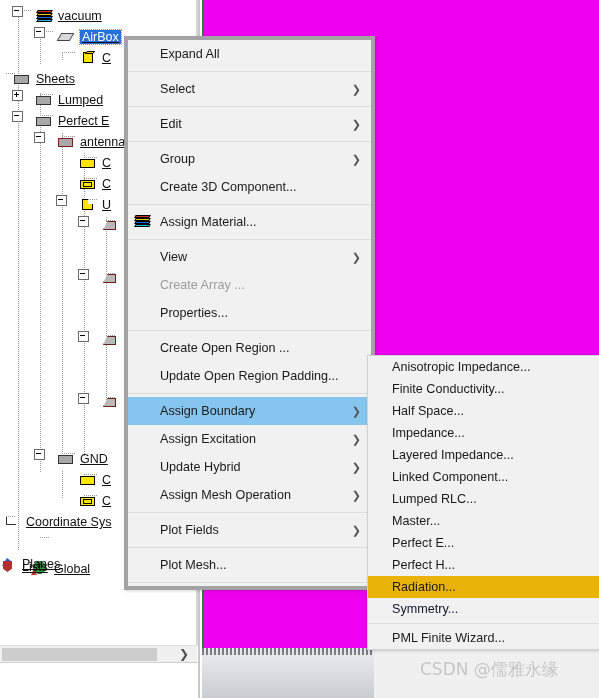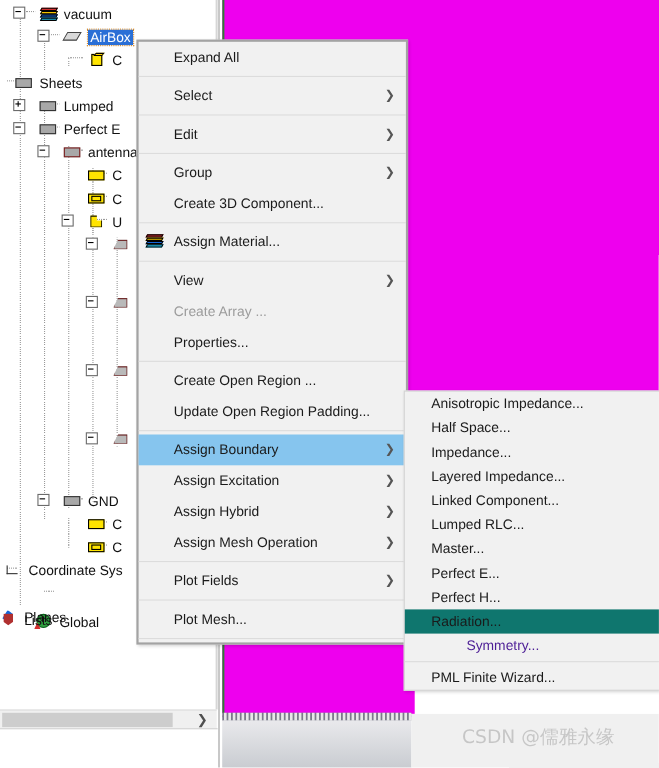--- a/index.html
+++ b/index.html
@@ -22,21 +22,21 @@
      background-image:repeating-linear-gradient(90deg,#7a7a8a 0 2px,#e8e8e8 2px 4px),
                       repeating-linear-gradient(0deg,#7a7a8a 0 2px,#e8e8e8 2px 4px);
      background-size:4px 4px;}
   .status-strip{position:absolute;left:4px;top:655px;width:172px;height:43px;
      background:linear-gradient(#e9e9ec,#c9ccd1);}
   .vp-right-pane{position:absolute;left:176px;top:649px;width:225px;height:49px;background:#f0f0f0;}
 
   
   .tree{position:absolute;left:0;top:0;width:198px;height:698px;background:#ffffff;overflow:hidden;
         font-size:12.5px;color:#111;}
-  .row{position:absolute;left:0;height:21px;display:flex;align-items:center;white-space:nowrap;}
+  .row{position:absolute;left:0;height:21px;display:flex;align-items:flex-end;white-space:nowrap;text-decoration:underline;}
   .guides{position:absolute;left:0;top:0;width:198px;height:640px;pointer-events:none;}
   .vline{position:absolute;width:1px;
      background-image:repeating-linear-gradient(0deg,#9a9a9a 0 1px,transparent 1px 2px);}
   .hline{position:absolute;height:1px;
      background-image:repeating-linear-gradient(90deg,#9a9a9a 0 1px,transparent 1px 2px);}
   .pm{position:absolute;width:9px;height:9px;border:1px solid #6b6b6b;background:#fff;}
   .pm::before{content:"";position:absolute;left:1px;top:3px;width:5px;height:1px;background:#000;}
   .pm.plus::after{content:"";position:absolute;left:3px;top:1px;width:1px;height:5px;background:#000;}
 
   .lbl{margin-left:5px;}
@@ -81,40 +81,40 @@
 
   
   .hscroll{position:absolute;left:0;top:645px;width:197px;height:17px;background:#f0f0f0;border-top:1px solid #dcdcdc;}
   .hscroll .thumb{position:absolute;left:2px;top:2px;width:155px;height:13px;background:#cdcdcd;}
   .hscroll .arrow{position:absolute;right:8px;top:1px;font-size:12px;color:#505050;font-weight:bold;}
   .tree-bottom{position:absolute;left:0;top:662px;width:198px;height:36px;background:#ffffff;}
   .tree-divider{position:absolute;left:0;top:662px;width:198px;height:1px;background:#cfcfcf;}
   .tree-edge{position:absolute;left:196px;top:0;width:2px;height:645px;background:#d6d6d6;}
 
   
-  .menu{position:absolute;left:124px;top:36px;width:243px;background:#f1f1f1;border:2px solid #a3a3a3;
+  .menu{position:absolute;left:124px;top:36px;width:243px;background:#f1f1f1;border:4px solid #a3a3a3;
         box-shadow:1px 1px 3px rgba(0,0,0,.18);font-size:12.6px;color:#1a1a1a;}
   .mi{position:relative;height:28px;line-height:28px;padding-left:32px;white-space:nowrap;}
   .mi.hl{background:#86c5ee;}
   .mi.dis{color:#9c9c9c;}
   .mi .arr{position:absolute;right:10px;top:0;line-height:28px;font-size:11px;color:#555;}
   .sep{height:1px;background:#dcdcdc;margin:3px 0;}
   .mi .mic{position:absolute;left:6px;top:7px;width:17px;height:14px;}
   .mi .mic i{position:absolute;left:1px;width:15px;height:3px;border:1px solid #000;box-sizing:border-box;transform:skewX(-28deg);}
   .mi .mic i:nth-child(1){top:0px;background:#d32f2f;}
   .mi .mic i:nth-child(2){top:3px;background:#f2c200;}
   .mi .mic i:nth-child(3){top:6px;background:#1565d8;}
   .mi .mic i:nth-child(4){top:9px;background:#22b8e0;}
 
   
   .submenu{position:absolute;left:367px;top:355px;width:232px;background:#f1f1f1;border:1px solid #d3d3d3;
            box-shadow:1px 1px 3px rgba(0,0,0,.18);font-size:12.6px;color:#1a1a1a;}
   .sbi{position:relative;height:22px;line-height:22px;padding-left:24px;white-space:nowrap;}
-  .sbi.hl{background:#0f766e;}
-  .sbi.dis{color:#4c1d95;margin-left:32px;}
+  .sbi.hl{background:#eab308;}
+  .sbi.dis{color:#0f172a;}
   .sub-sep{height:1px;background:#dcdcdc;margin:3px 0;}
 
   .watermark{position:absolute;left:420px;top:658px;font-size:17px;color:#b9b9b9;opacity:.75;
      font-family:"DejaVu Sans",sans-serif;white-space:nowrap;pointer-events:none;}
 </style>
 </head>
 <body>
 
 <div id="root">
 
@@ -386,21 +386,21 @@
     <div class="sep"></div>
     <div class="mi hl">
       <span>Assign Boundary</span>
       <span class="arr">❯</span>
     </div>
     <div class="mi">
       <span>Assign Excitation</span>
       <span class="arr">❯</span>
     </div>
     <div class="mi">
-      <span>Assign Hybrid</span>
+      <span>Update Hybrid</span>
       <span class="arr">❯</span>
     </div>
     <div class="mi">
       <span>Assign Mesh Operation</span>
       <span class="arr">❯</span>
     </div>
     <div class="sep"></div>
     <div class="mi">
       <span>Plot Fields</span>
       <span class="arr">❯</span>
@@ -408,20 +408,23 @@
     <div class="sep"></div>
     <div class="mi">
       <span>Plot Mesh...</span>
     </div>
     <div class="sep"></div>
   </div>
 
   <div class="submenu">
     <div class="sbi">
       <span>Anisotropic Impedance...</span>
+    </div>
+    <div class="sbi">
+      <span>Finite Conductivity...</span>
     </div>
     <div class="sbi">
       <span>Half Space...</span>
     </div>
     <div class="sbi">
       <span>Impedance...</span>
     </div>
     <div class="sbi">
       <span>Layered Impedance...</span>
     </div>

